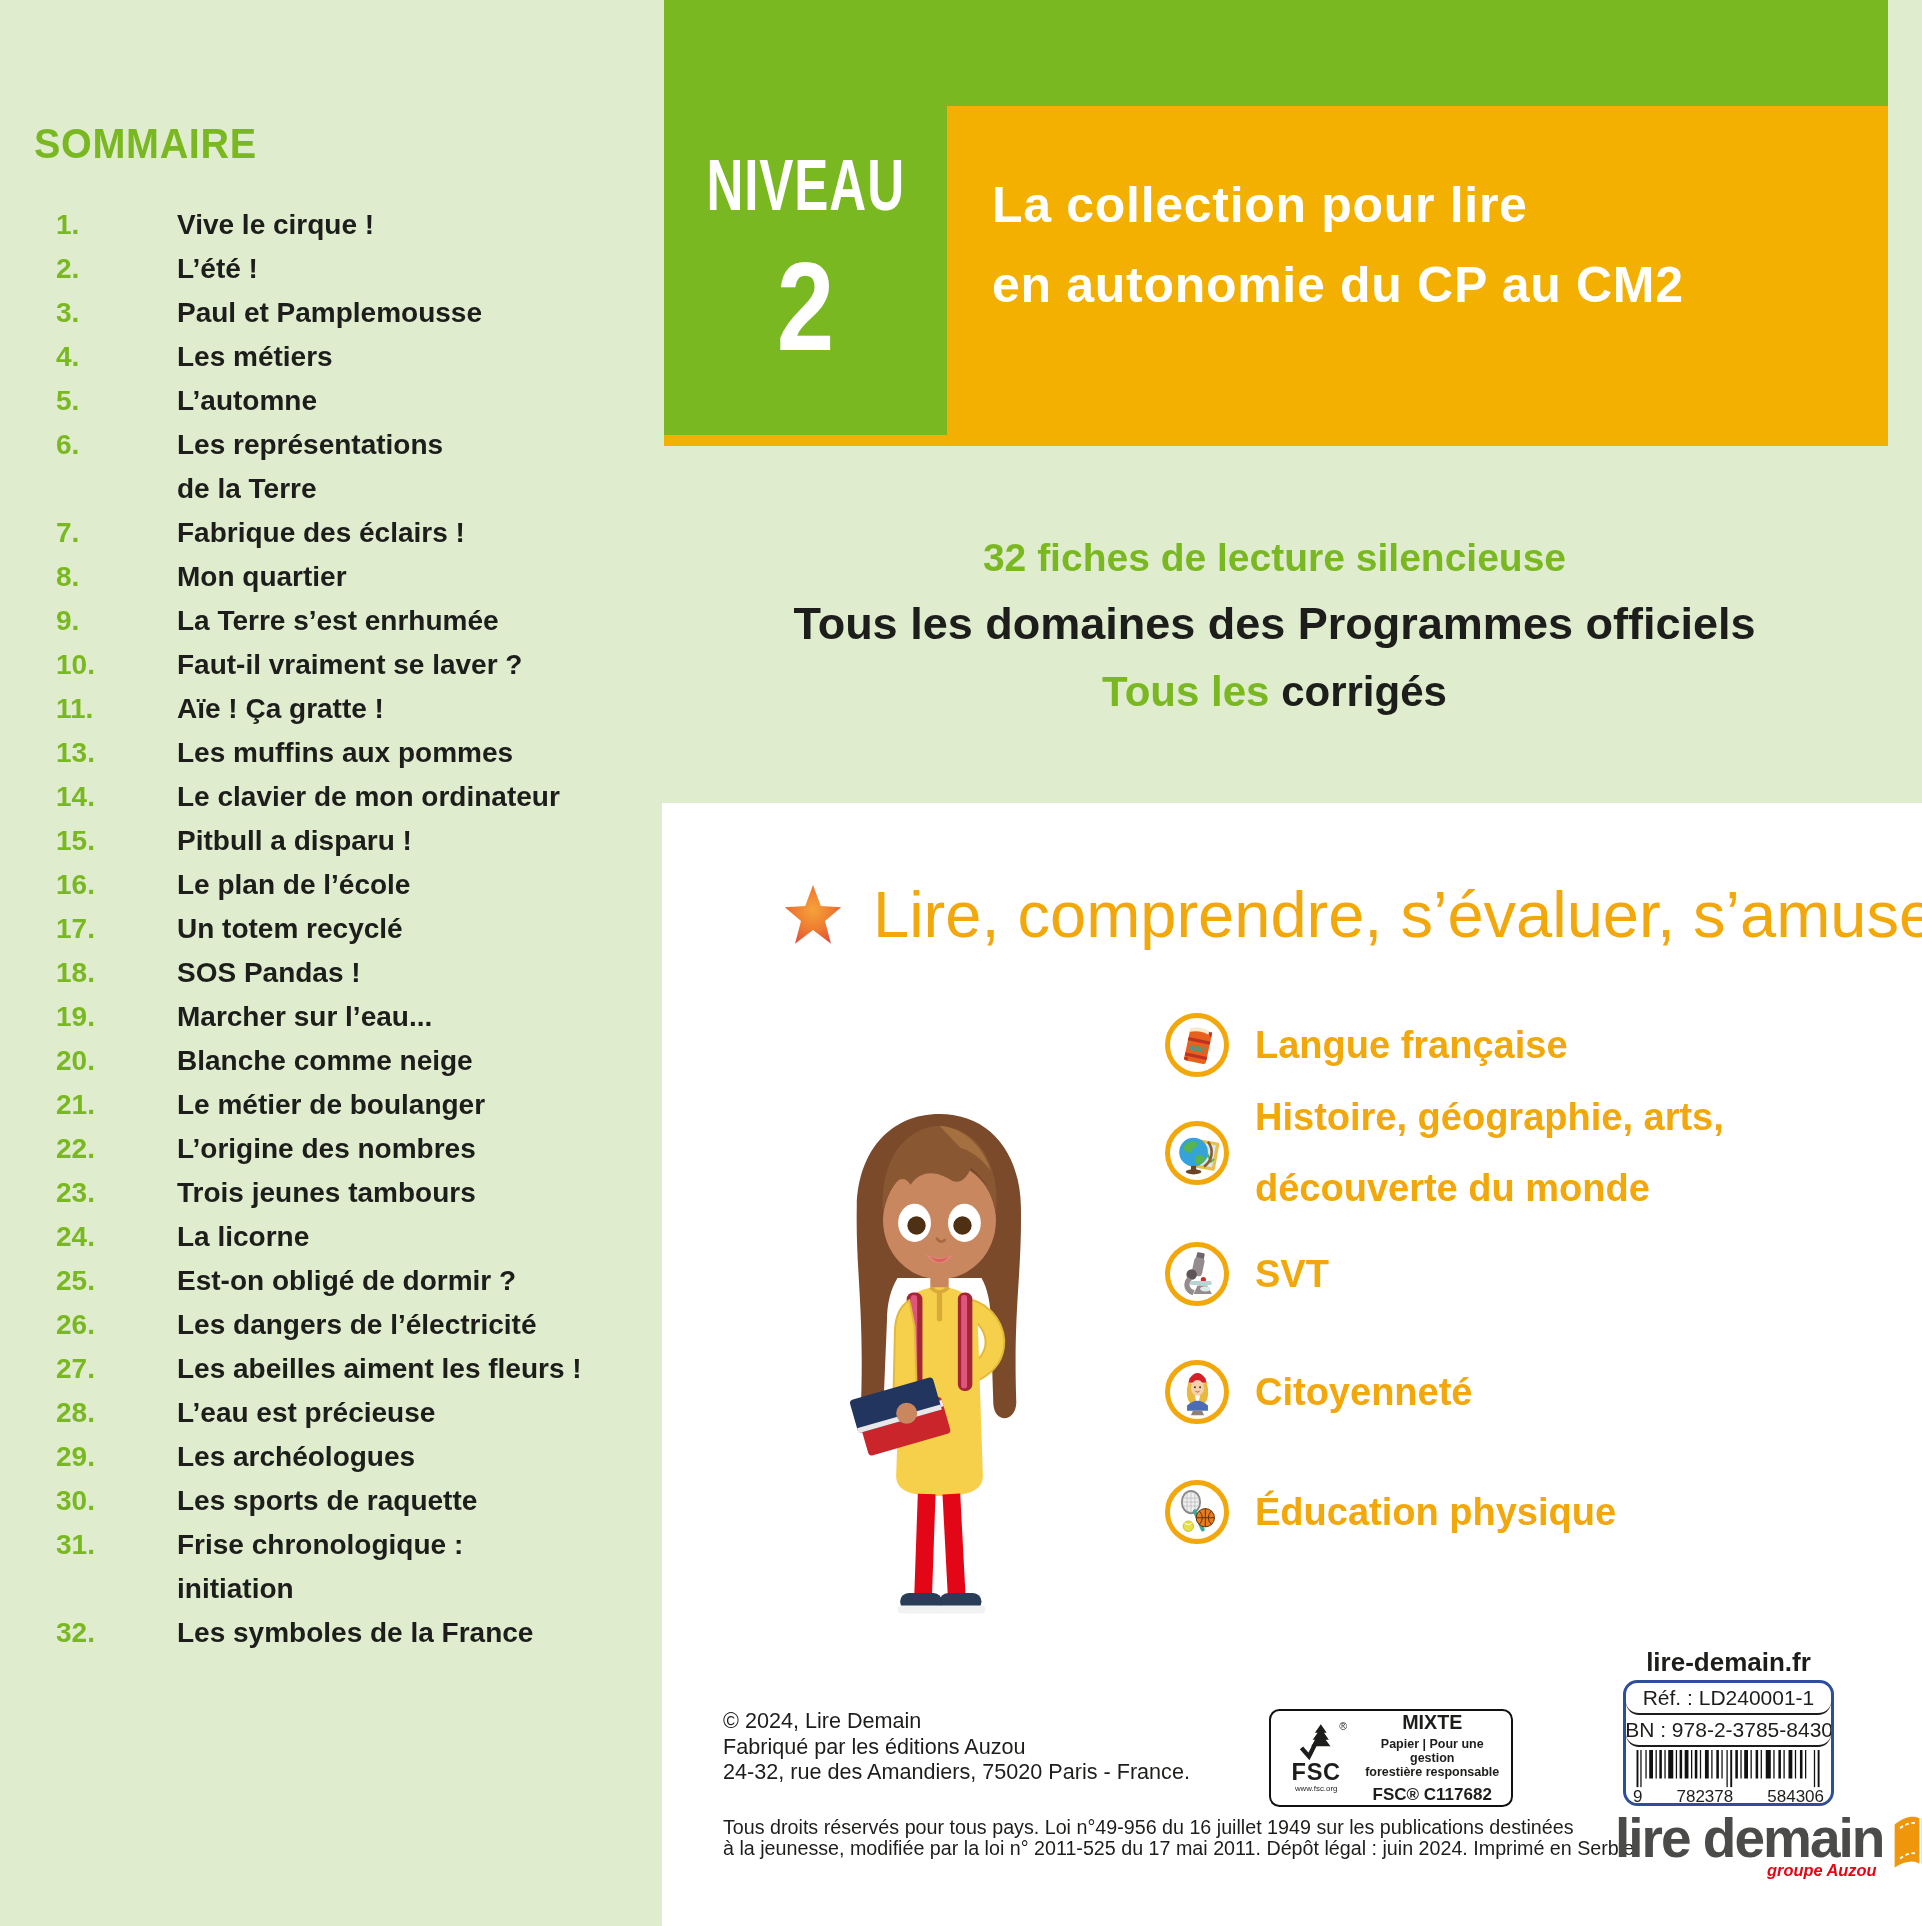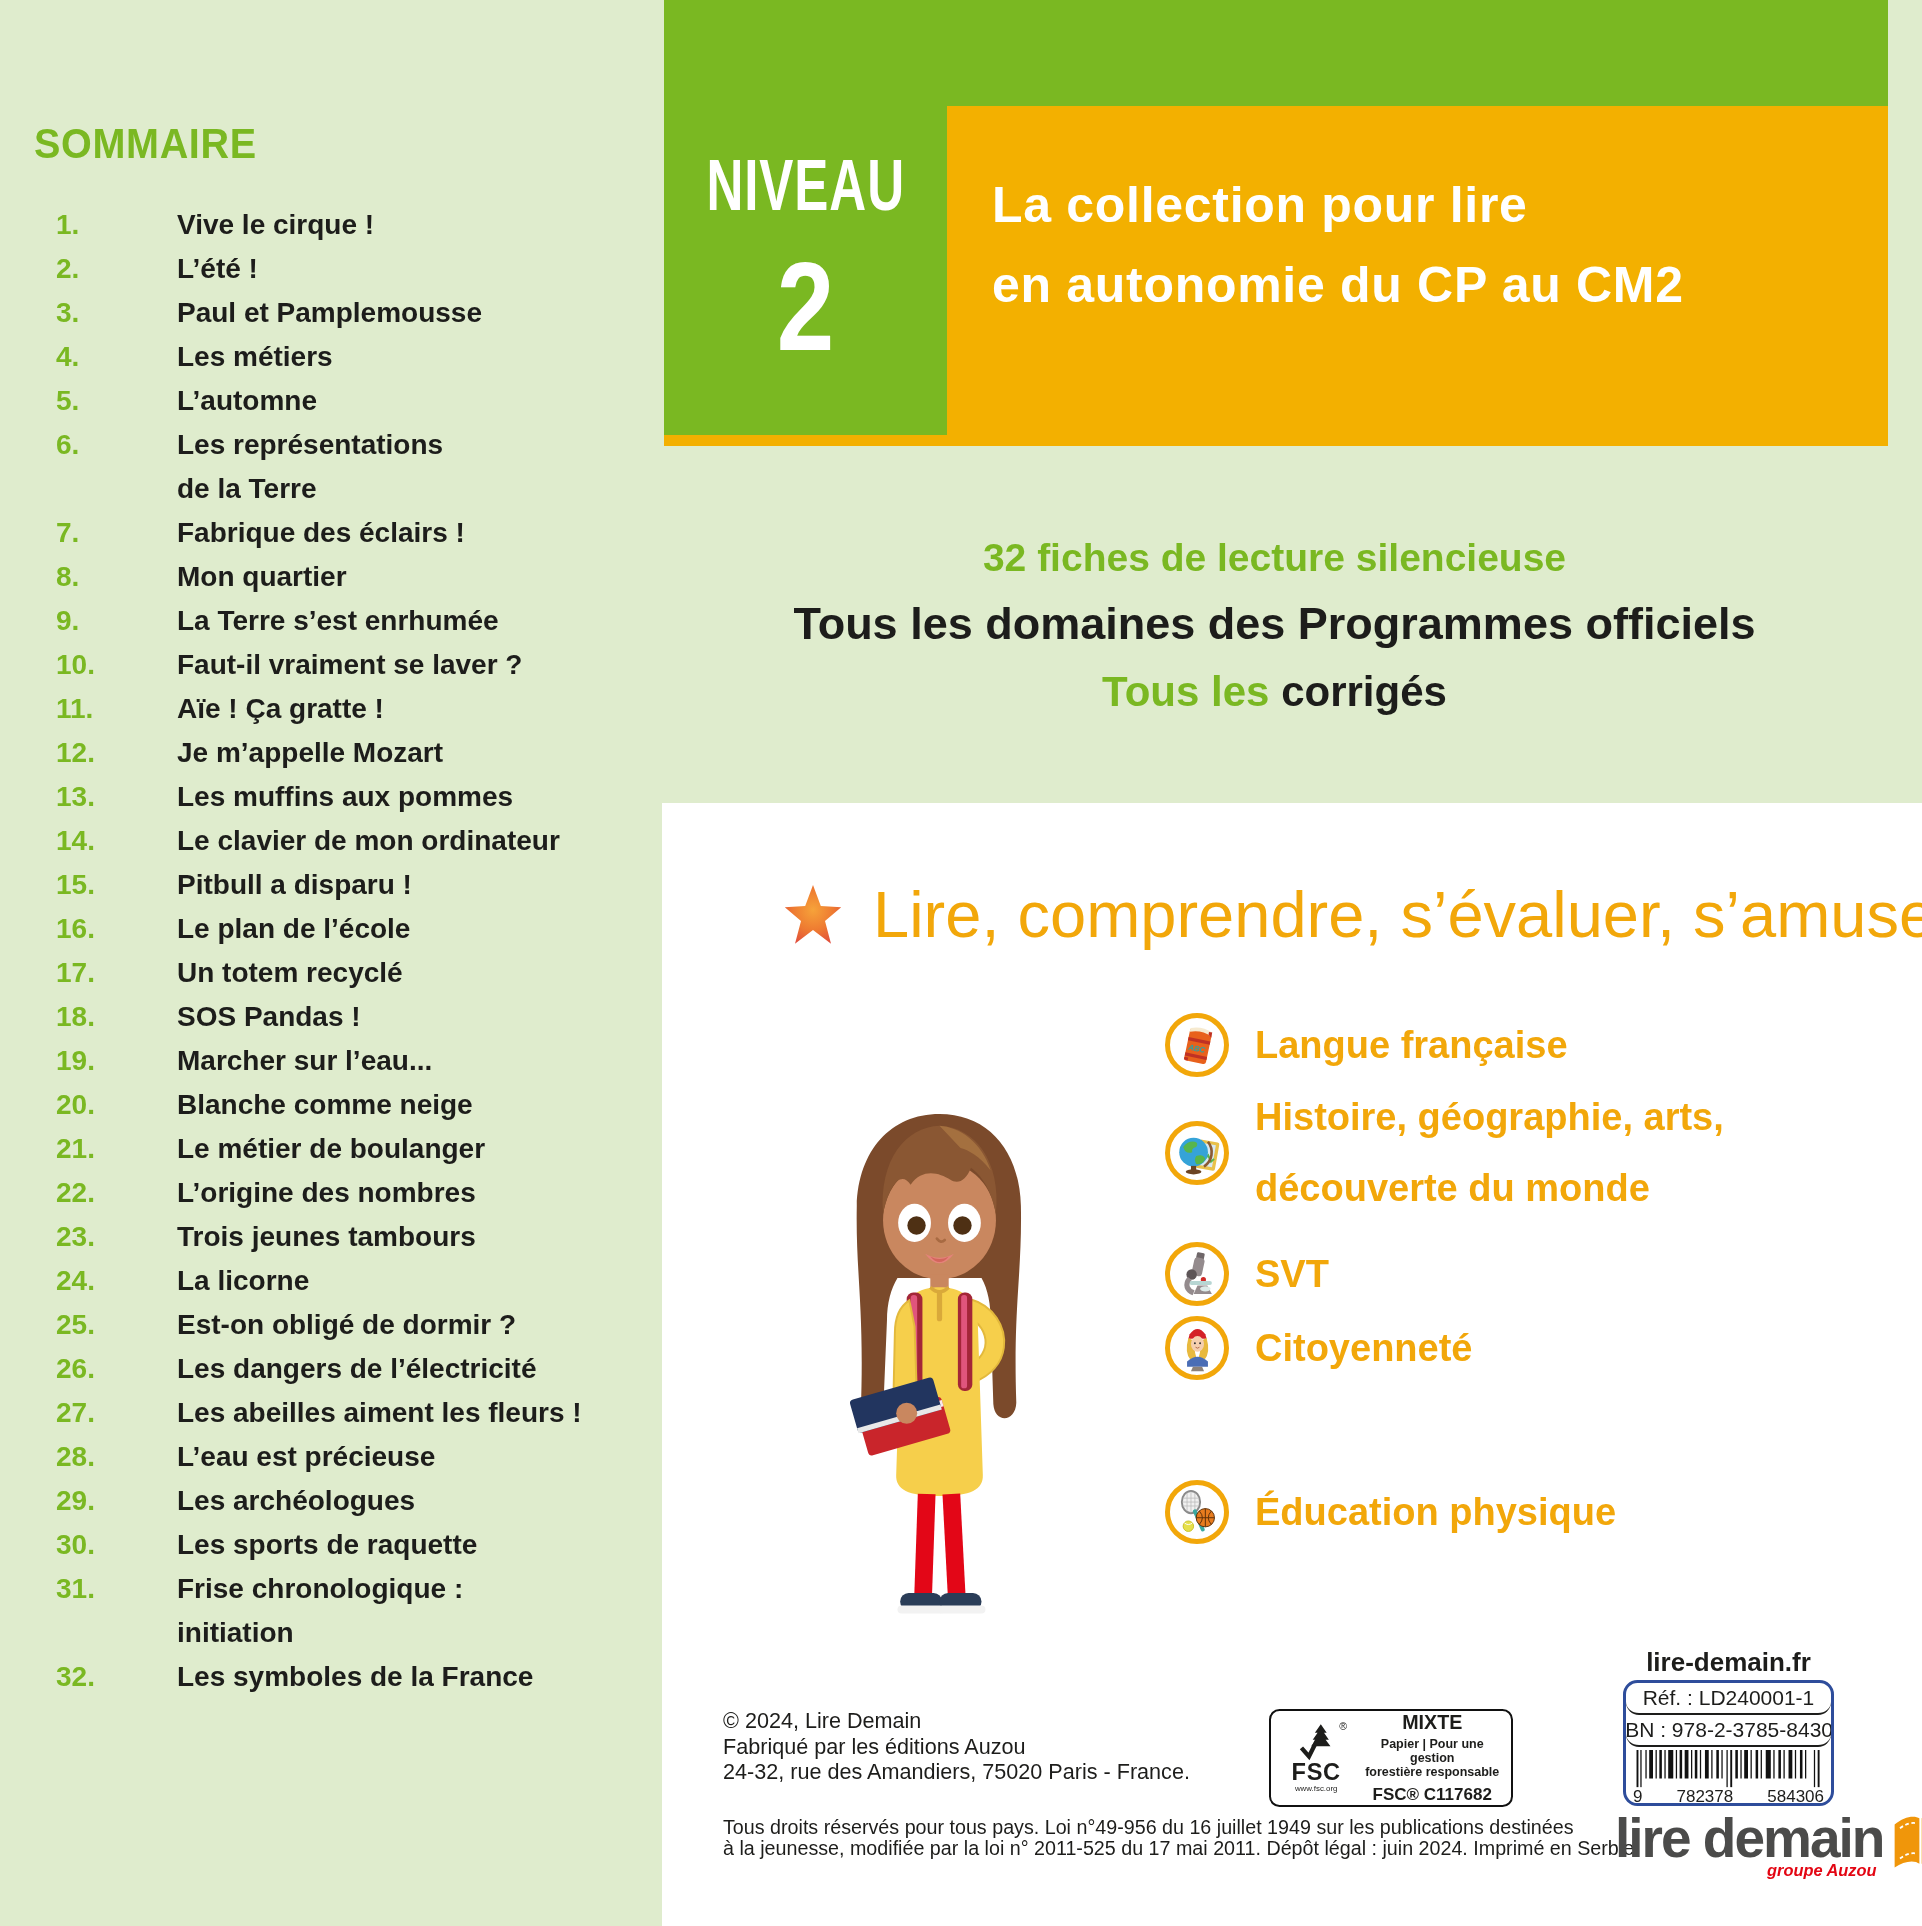--- a/index.html
+++ b/index.html
@@ -126,24 +126,20 @@
       <span class="toc-num">9.</span>
       <span class="toc-text">La Terre s’est enrhumée</span>
     </div>
       <div class="toc-row">
       <span class="toc-num">10.</span>
       <span class="toc-text">Faut-il vraiment se laver ?</span>
     </div>
       <div class="toc-row">
       <span class="toc-num">11.</span>
       <span class="toc-text">Aïe ! Ça gratte !</span>
-    </div>
-      <div class="toc-row">
-      <span class="toc-num">12.</span>
-      <span class="toc-text">Je m’appelle Mozart</span>
     </div>
       <div class="toc-row">
       <span class="toc-num">13.</span>
       <span class="toc-text">Les muffins aux pommes</span>
     </div>
       <div class="toc-row">
       <span class="toc-num">14.</span>
       <span class="toc-text">Le clavier de mon ordinateur</span>
     </div>
       <div class="toc-row">
@@ -353,21 +349,21 @@
       <path d="M24 42 c-8 10 -4 18 6 22" stroke="#948b8d" stroke-width="8" fill="none"></path>
       <circle cx="45" cy="44" r="4" fill="#cf2a27"></circle>
       <rect x="24" y="46" width="34" height="6" rx="3" fill="#b7d6d3"></rect>
       <path d="M30 66 h28 l-7 -13 h-15 z" fill="#948b8d"></path>
       <ellipse cx="48" cy="58" rx="8" ry="4" fill="#dceae8"></ellipse>
     </svg>
   </div>
   <div class="cat-label">SVT</div>
 </div>
 
-<div class="abs cat-row" style="top:1316px;">
+<div class="abs cat-row" style="top:1360px;">
   <div class="cat-circle">
     <svg viewBox="0 0 72 72">
       <path d="M24 14 q12 -16 24 0 l2 7 h-28 z" fill="#d42027"></path>
       <path d="M22 20 q-6 22 3 33 l9 -4 q-4 -13 -2 -24 z" fill="#e8b93e"></path>
       <path d="M50 20 q6 22 -3 33 l-9 -4 q4 -13 2 -24 z" fill="#e8b93e"></path>
       <ellipse cx="36" cy="29" rx="10" ry="12" fill="#f5cfae"></ellipse>
       <circle cx="32" cy="28" r="1.5" fill="#333333"></circle>
       <circle cx="40" cy="28" r="1.5" fill="#333333"></circle>
       <path d="M33 34 q3 3 6 0" stroke="#b06a4a" stroke-width="1.5" fill="none"></path>
       <path d="M20 56 q16 -15 32 0 l0 8 h-32 z" fill="#4a6db5"></path>

